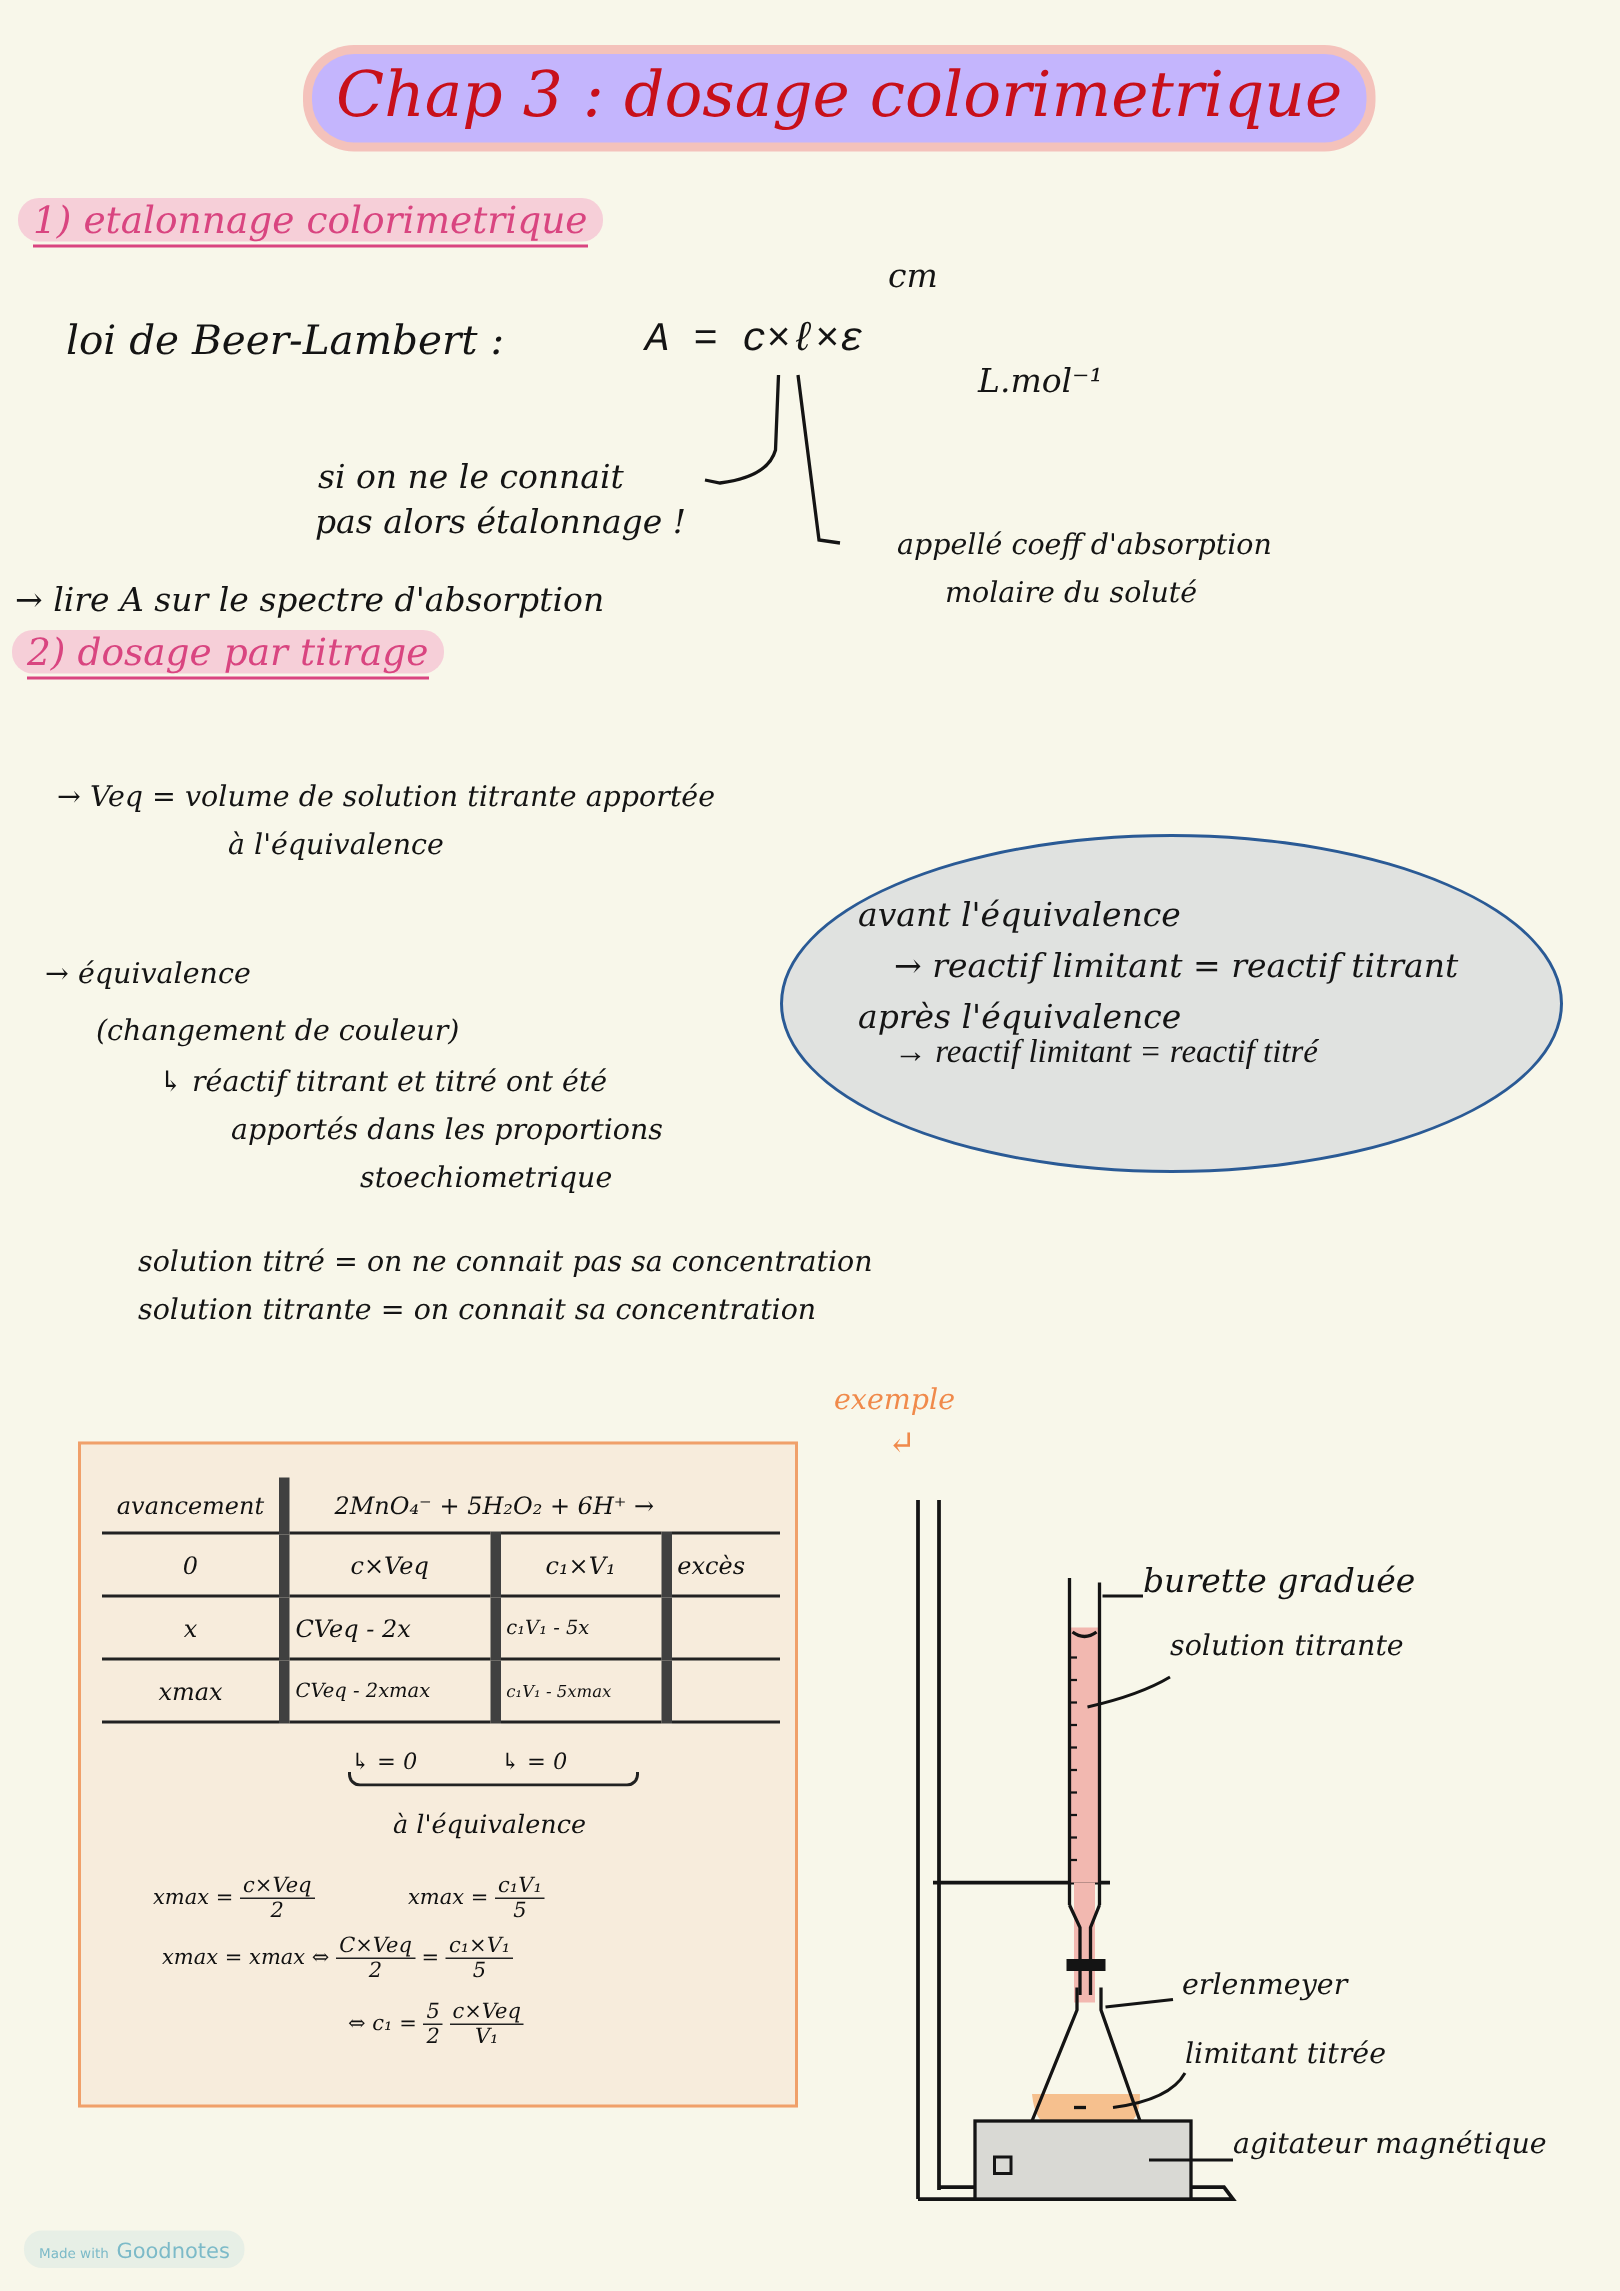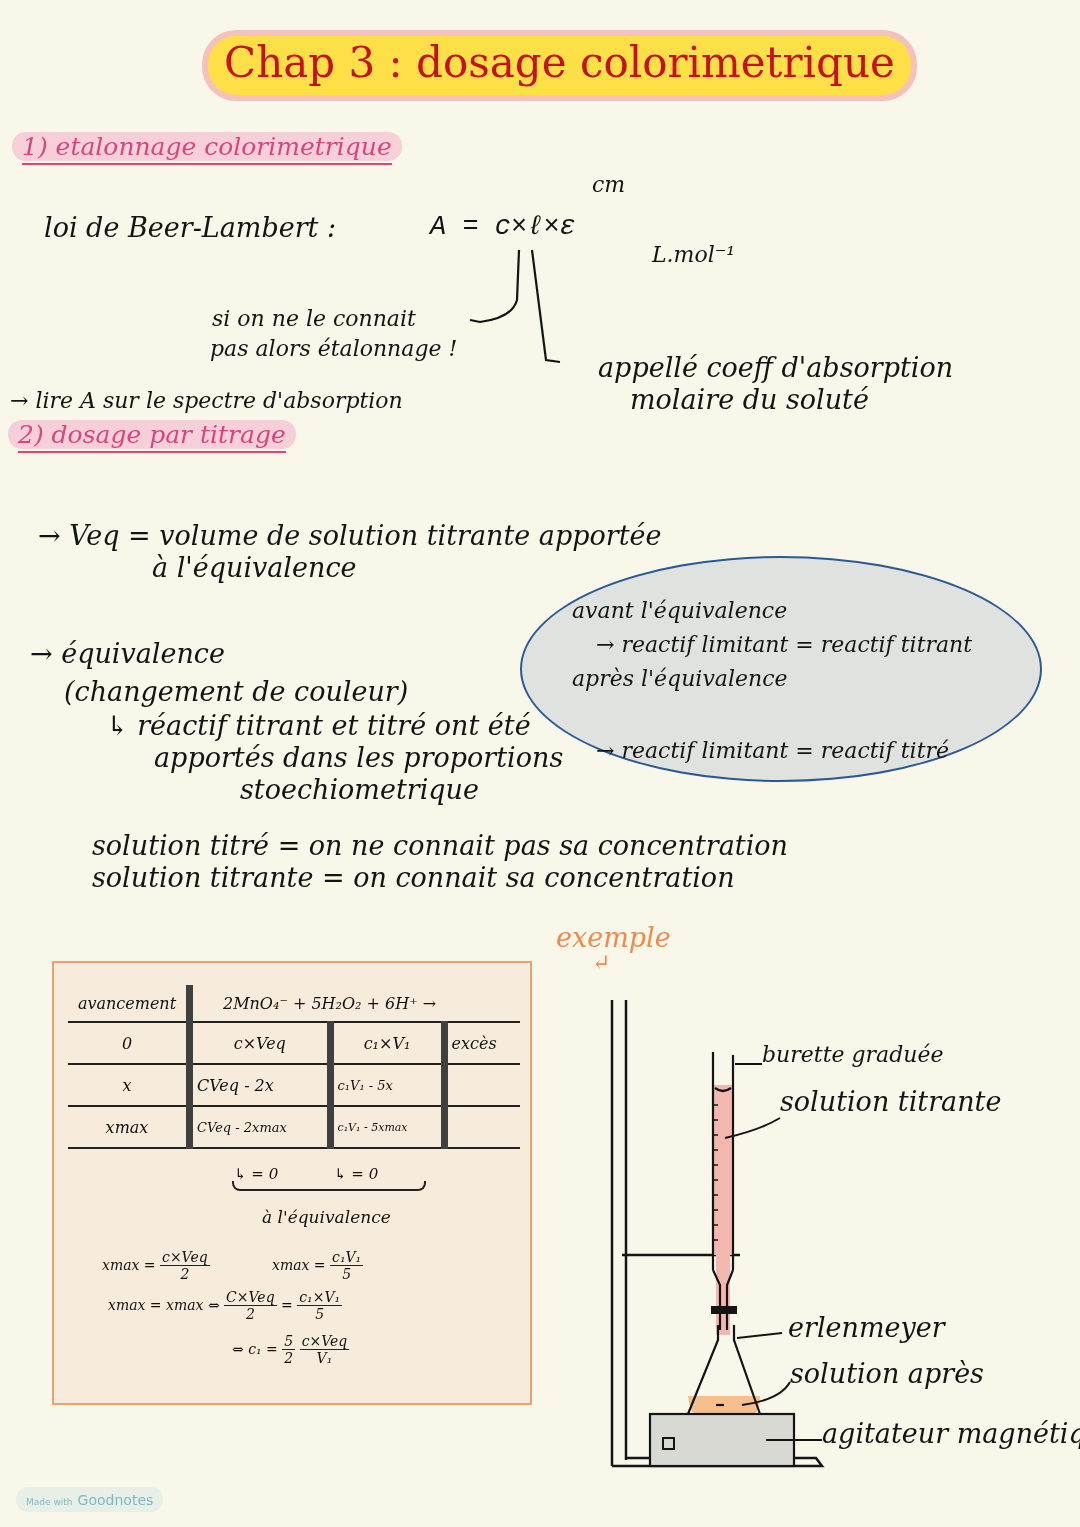--- a/index.html
+++ b/index.html
@@ -5,32 +5,32 @@
   html, body { margin: 0; padding: 0; }
   body {
     width: 1080px; height: 1527px; position: relative; overflow: hidden;
     background: #f8f7ea;
     font-family: "DejaVu Sans", sans-serif;
     color: #111;
   }
   .hw { position: absolute; font-family: "DejaVu Serif", serif; font-style: italic; white-space: nowrap; color: #141414; }
   .title {
     position: absolute; left: 208px; top: 36px; font-size: 42px; color: #c8101a;
-    font-family: "DejaVu Serif", serif; white-space: nowrap;
-    background: #fde047; padding: 2px 16px 8px 16px; border-radius: 28px;
+    font-family: "DejaVu Serif", serif; font-style: italic; white-space: nowrap;
+    background: #c4b5fd; padding: 2px 16px 8px 16px; border-radius: 28px;
     box-shadow: 0 0 0 6px #f4c2bb;
   }
   .sec {
     position: absolute; font-family: "DejaVu Serif", serif; font-style: italic;
     color: #d94580; font-size: 25px; white-space: nowrap;
     background: #f6cfd8; padding: 0 10px; border-radius: 14px;
   }
   .sec .ul { border-bottom: 2px solid #d94580; padding-bottom: 2px; }
   .f22 { font-size: 22px; }
-  .f24 { font-size: 27px; }
+  .f24 { font-size: 19px; }
   .f26 { font-size: 27px; }
   .ellipse {
     position: absolute; left: 520px; top: 556px; width: 518px; height: 222px;
     border: 2.5px solid #2a5a95; border-radius: 50%; background: #e0e2e0;
   }
   .panel {
     position: absolute; left: 52px; top: 917px; width: 476px; height: 440px;
     border: 2.5px solid #f0a06a; background: #f7ecdc; margin-top: 44px;
   }
   .tbl { position: absolute; left: 14px; top: 22px; width: 452px; border-collapse: collapse; font-family: "DejaVu Serif", serif; font-style: italic; font-size: 16px; }
@@ -80,21 +80,21 @@
 <div class="hw f24" style="left:30px; top:638px;">→ équivalence</div>
 <div class="hw f24" style="left:64px; top:676px;">(changement de couleur)</div>
 <div class="hw f24" style="left:106px; top:710px;">↳ réactif titrant et titré ont été</div>
 <div class="hw f24" style="left:154px; top:742px;">apportés dans les proportions</div>
 <div class="hw f24" style="left:240px; top:774px;">stoechiometrique</div>
 
 <div class="ellipse"></div>
 <div class="hw f22" style="left:572px; top:598px;">avant l'équivalence</div>
 <div class="hw f22" style="left:596px; top:632px;">→ reactif limitant = reactif titrant</div>
 <div class="hw f22" style="left:572px; top:666px;">après l'équivalence</div>
-<div class="hw f22" style="left:596px; top:738px;">→ reactif limitant = reactif titré</div>
+<div class="hw f22" style="left:596px; top:688px;font-family:Liberation Serif, serif;">→ reactif limitant = reactif titré</div>
 
 <div class="hw f24" style="left:92px; top:830px;">solution titré = on ne connait pas sa concentration</div>
 <div class="hw f24" style="left:92px; top:862px;">solution titrante = on connait sa concentration</div>
 
 <div class="panel">
   <table class="tbl">
     <tbody>
         <tr class="hdr">
       <td style="width:110px;">avancement</td>
       <td colspan="3" style="text-align:left; padding-left:30px;">2MnO₄⁻ + 5H₂O₂ + 6H⁺ →</td>
@@ -206,19 +206,19 @@
     <path d="M725 1138 Q760 1130 780 1118"></path>
     <path d="M737 1338 L782 1333"></path>
     <path d="M742 1405 Q780 1400 790 1382"></path>
     <line x1="766" y1="1440" x2="822" y2="1440"></line>
   </g>
 </svg>
 
 <div class="hw f22" style="left:762px; top:1042px;">burette graduée</div>
 <div class="hw f24" style="left:780px; top:1086px;">solution titrante</div>
 <div class="hw f24" style="left:788px; top:1312px;">erlenmeyer</div>
-<div class="hw f24" style="left:790px; top:1358px;">solution après</div>
+<div class="hw f24" style="left:790px; top:1358px;">limitant titrée</div>
 <div class="hw f24" style="left:822px; top:1418px;">agitateur magnétique</div>
 
 <div class="badge">
   <span class="s">Made with</span>
   <span class="b">Goodnotes</span>
 </div>
 
 </body></html>

